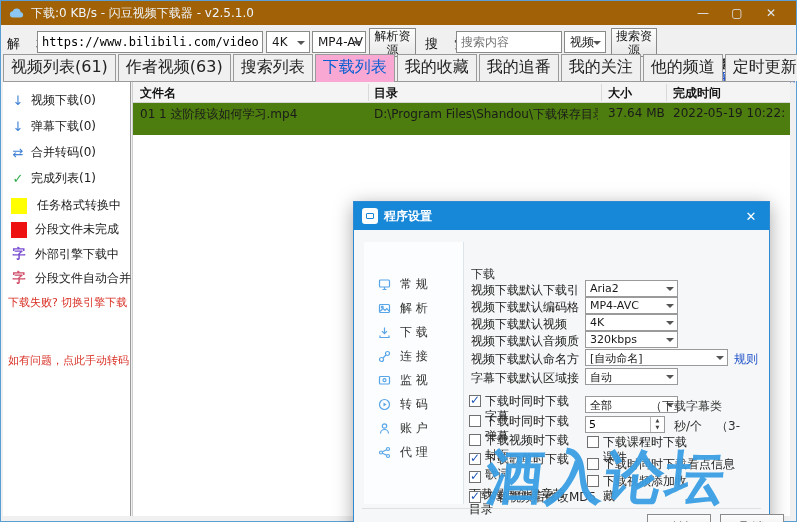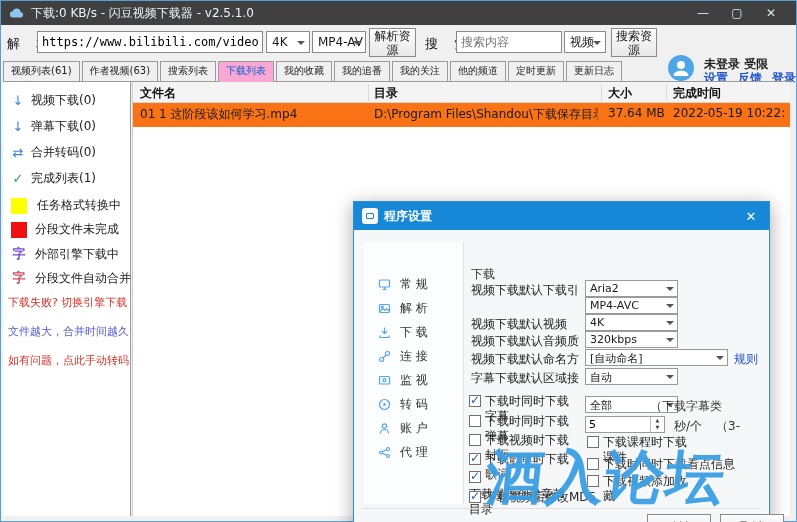--- a/index.html
+++ b/index.html
@@ -1,58 +1,58 @@
 <!DOCTYPE html>
 <html><head>
 <meta charset="utf-8">
 <style>
   * { box-sizing: border-box; margin: 0; padding: 0; }
   html,body { width:797px; height:522px; overflow:hidden; }
   body { font-family:"DejaVu Sans",sans-serif; font-size:12px; color:#1a1a1a; background:#f0f0f0; position:relative; }
   .app { position:absolute; inset:0; border:1px solid #5a9fd4; background:#f0f0f0; }
 
   
-  .titlebar { position:absolute; left:0; top:0; right:0; height:24px; background:#404040; color:#eef4fb; display:flex; align-items:center; padding:0 8px; }
+  .titlebar { position:absolute; left:0; top:0; right:0; height:24px; background:#a16207; color:#eef4fb; display:flex; align-items:center; padding:0 8px; }
   .titlebar .app-ico { width:16px; height:14px; margin-right:6px; }
   .titlebar .t-title { font-size:12px; flex:1; white-space:nowrap; overflow:hidden; }
   .winbtns { display:flex; gap:0; }
   .winbtn { width:34px; text-align:center; color:#dfe8f2; font-size:12px; cursor:default; }
 
   
   .toolbar { position:absolute; left:0; top:24px; right:0; height:36px; background:#f0f0f0; }
   .lbl { position:absolute; top:10px; font-size:13px; color:#111; letter-spacing:6px; }
   .txt { position:absolute; background:#fff; border:1px solid #8a8a8a; height:22px; font-size:12px; padding:0 4px; font-family:"DejaVu Sans Mono",monospace; }
   .sel { position:absolute; background:#fff; border:1px solid #8a8a8a; height:22px; display:flex; align-items:center; padding:0 16px 0 5px; font-size:12px; white-space:nowrap; overflow:hidden; }
   .sel::after { content:""; position:absolute; right:4px; top:9px; border:4px solid transparent; border-top-color:#555; }
   .btn2 { position:absolute; background:linear-gradient(#fdfdfd,#e8e8e8); border:1px solid #8a8a8a; font-size:12px; line-height:1.15; text-align:center; padding-top:1px; }
   .avatar { position:absolute; left:666px; top:29px; width:28px; height:28px; }
   .acct-status { position:absolute; left:703px; top:31px; font-size:12px; color:#222; font-weight:bold; white-space:nowrap; }
   .acct-links { position:absolute; left:703px; top:45px; display:flex; gap:10px; }
   .acct-links span { color:#2053c9; font-weight:bold; font-size:12px; }
 
   
   .tabbar { position:absolute; left:2px; top:60px; right:2px; height:21px; display:flex; align-items:flex-end; border-bottom:1px solid #9a9a9a; }
-  .tab { border:1px solid #9a9a9a; border-bottom:none; background:#f0f0f0; padding:2px 7px 3px; margin-right:2px; white-space:nowrap; font-size:10px; color:#222; }
+  .tab { border:1px solid #9a9a9a; border-bottom:none; background:#f0f0f0; padding:2px 7px 3px; margin-right:2px; white-space:nowrap; font-size:16px; color:#222; }
   .tab.sel-tab { background:#f9a8d4; color:#0a5fd0; position:relative; top:1px; padding-bottom:4px; }
 
   
   .sidebar { position:absolute; left:2px; top:81px; width:128px; bottom:5px; background:#fff; border-right:1px solid #9a9a9a; }
   .nav-item { position:absolute; left:8px; display:flex; align-items:center; gap:6px; white-space:nowrap; }
   .nav-ico { font-size:13px; width:14px; text-align:center; }
   .legend-item { position:absolute; left:8px; display:flex; align-items:center; gap:8px; white-space:nowrap; }
   .swatch { width:16px; height:16px; display:inline-block; }
   .legend-glyph { width:16px; text-align:center; font-weight:bold; font-size:13px; }
   .note { position:absolute; left:5px; font-size:11px; white-space:nowrap; }
 
   
   .table { position:absolute; left:131px; top:81px; right:6px; bottom:5px; background:#fff; border-left:1px solid #cfcfcf; }
   .thead { position:absolute; left:0; right:0; top:0; height:21px; background:#f4f4f4; border-bottom:1px solid #d5d5d5; }
   .th { position:absolute; top:3px; font-weight:bold; font-size:12px; color:#111; white-space:nowrap; }
   .th-sep { position:absolute; top:2px; width:1px; height:17px; background:#d9d9d9; }
-  .trow { position:absolute; left:0; right:0; top:21px; height:24px; background:#f97316; }
+  .trow { position:absolute; left:0; right:0; top:21px; height:32px; background:#4d7c0f; }
   .td { position:absolute; top:3px; font-size:12px; white-space:nowrap; overflow:hidden; }
 
   
   .dialog { position:absolute; left:352px; top:200px; width:417px; height:348px; background:#f6f7f8; border:1px solid #2f8ad2; box-shadow:0 4px 18px rgba(0,0,0,.35); }
   .dlg-titlebar { position:absolute; left:0; top:0; right:0; height:28px; background:#1787d8; color:#fff; display:flex; align-items:center; padding:0 8px; }
   .dlg-ico { width:16px; height:16px; background:#fff; border-radius:3px; margin-right:6px; display:flex; align-items:center; justify-content:center; }
   .dlg-ico span { width:8px; height:6px; border:1.5px solid #1787d8; display:block; border-radius:1px; }
   .dlg-title { flex:1; font-size:12px; font-weight:bold; }
   .dlg-close { color:#fff; font-size:13px; width:20px; text-align:center; }
   .dlg-menu { position:absolute; left:10px; top:40px; width:100px; height:262px; background:#fcfdfe; border-right:1px solid #dde4ea; }
@@ -164,21 +164,20 @@
     <div class="legend-item" style="top:163px;">
       <span class="legend-glyph" style="color:#7a4fd0;">字</span>
       <span>外部引擎下载中</span>
     </div>
     <div class="legend-item" style="top:187px;">
       <span class="legend-glyph" style="color:#d04f6a;">字</span>
       <span style="max-width:96px; overflow:hidden;">分段文件自动合并</span>
     </div>
 
     <div class="note" style="top:213px; color:#d93025;">下载失败? 切换引擎下载</div>
-    <div class="note" style="top:242px; color:#5b5bd6;">文件越大，合并时间越久</div>
     <div class="note" style="top:271px; color:#d93025;">如有问题，点此手动转码</div>
   </div>
 
   <div class="table">
     <div class="thead">
       <span class="th" style="left:7px;">文件名</span>
       <span class="th" style="left:241px;">目录</span>
       <span class="th" style="left:475px;">大小</span>
       <span class="th" style="left:540px;">完成时间</span>
       <span class="th-sep" style="left:235px;"></span>
@@ -279,20 +278,21 @@
           </svg>
         <span>代 理</span>
       </div>
     </div>
 
     <span class="grp-label" style="left:117px; top:64px;">下载</span>
 
     <span class="fld-label" style="left:117px; top:80px;">视频下载默认下载引</span>
     <div class="dsel" style="left:231px; top:78px;"><span>Aria2</span></div>
 
+    <span class="fld-label" style="left:117px; top:97px;">视频下载默认编码格</span>
     <div class="dsel" style="left:231px; top:95px;"><span>MP4-AVC</span></div>
 
     <span class="fld-label" style="left:117px; top:114px;">视频下载默认视频</span>
     <div class="dsel" style="left:231px; top:112px;"><span>4K</span></div>
 
     <span class="fld-label" style="left:117px; top:131px;">视频下载默认音频质</span>
     <div class="dsel" style="left:231px; top:129px;"><span>320kbps</span></div>
 
     <span class="fld-label" style="left:117px; top:149px;">视频下载默认命名方</span>
     <div class="dsel" style="left:231px; top:147px; width:143px;"><span>[自动命名]</span></div>

